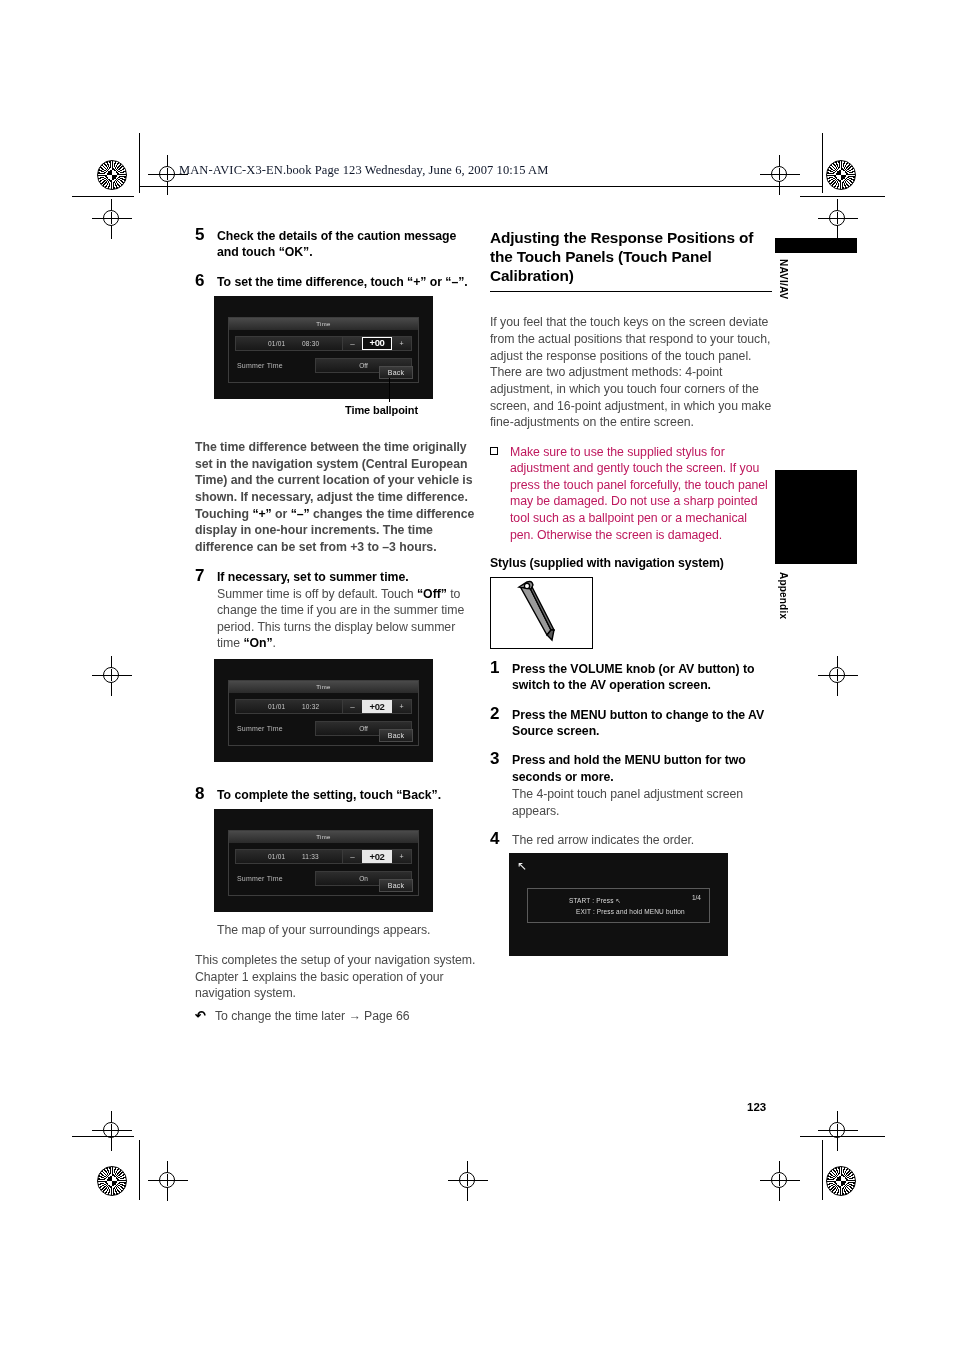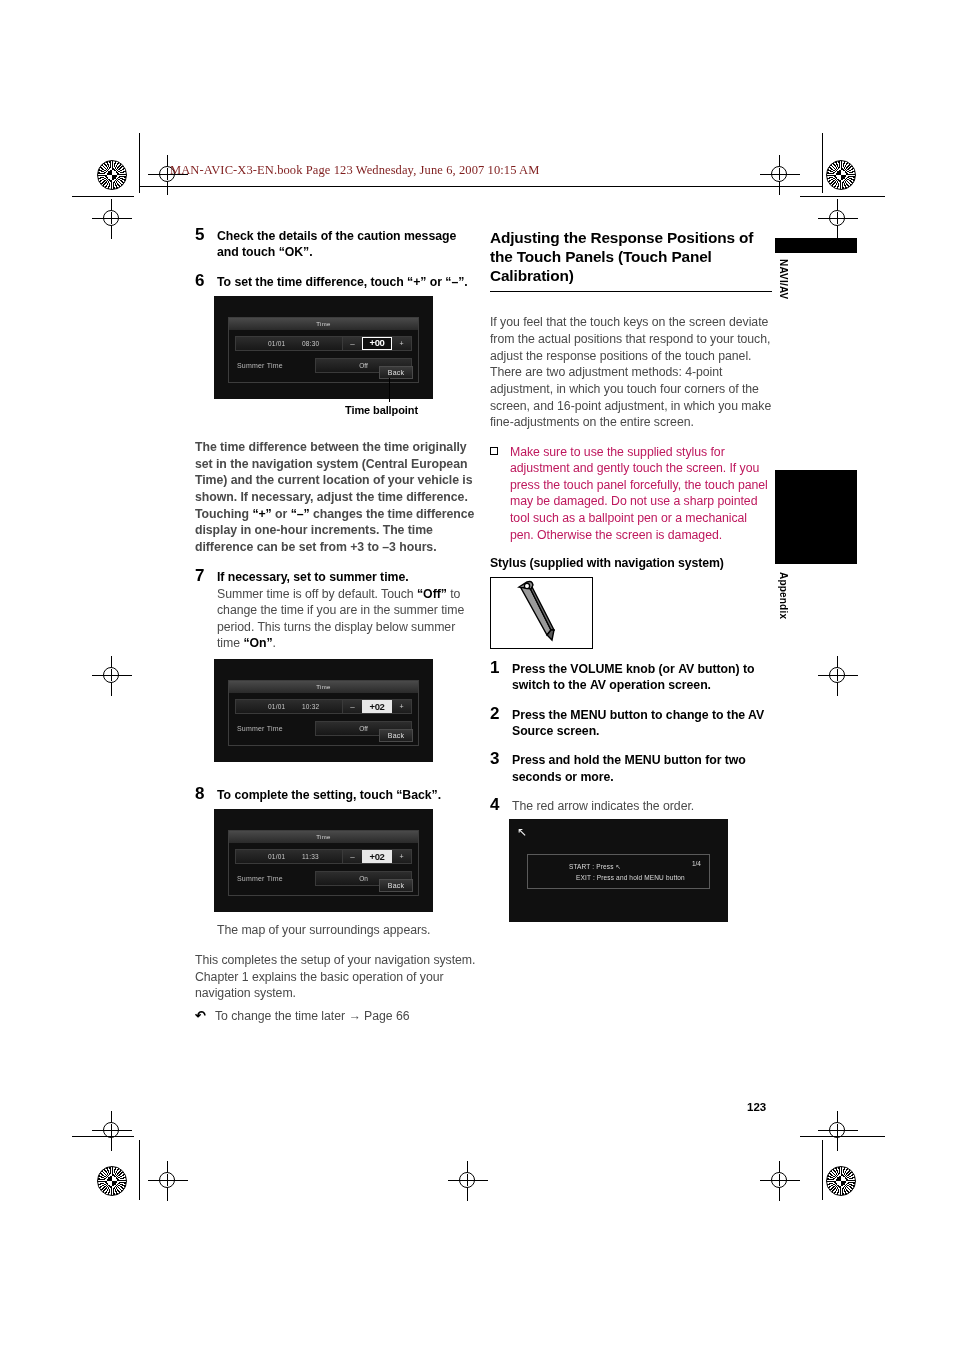--- a/index.html
+++ b/index.html
@@ -64,27 +64,27 @@
   }
 
   
   .header-rule {
     position: absolute;
     background: #000;
     height: 1px;
   }
   #file-header {
     position: absolute;
-    left: 170px;
+    left: 179px;
     top: 163px;
     font-family: "Liberation Serif", serif;
     font-size: 12.5px;
     letter-spacing: 0.1px;
     white-space: nowrap;
-    color: #7f1d1d;
+    color: #0f172a;
   }
 
   
   .col {
     position: absolute;
     width: 282px;
   }
   #col-left  { left: 195px; top: 228px; }
   #col-right { left: 490px; top: 228px; }
 
@@ -622,20 +622,21 @@
     </div>
 
     <div class="step">
       <span class="num">2</span>
       <div class="title">Press the <b>MENU</b> button to change to the AV Source screen.</div>
     </div>
 
     <div class="step">
       <span class="num">3</span>
       <div class="title">Press and hold the <b>MENU</b> button for two seconds or more.</div>
+      <div class="body">The 4-point touch panel adjustment screen appears.</div>
     </div>
 
     <div class="step" style="margin-bottom:4px;">
       <span class="num">4</span>
       <div class="body">The red arrow indicates the order.</div>
     </div>
 
     <div class="calib">
       <div class="corner-arrow">↖</div>
       <div class="msgbox">

